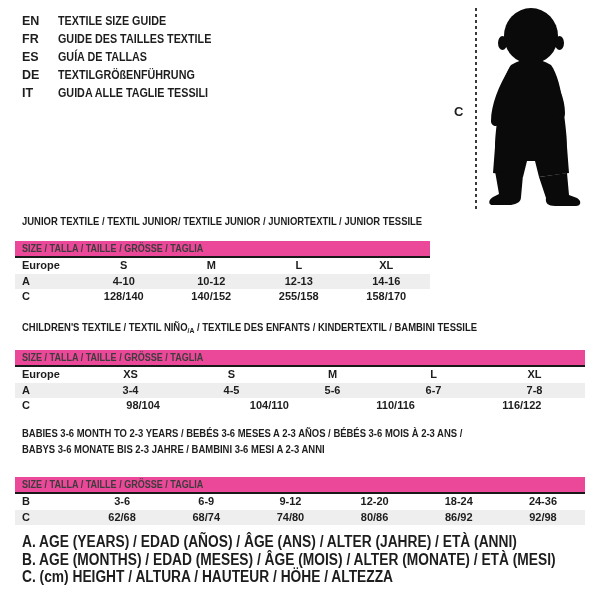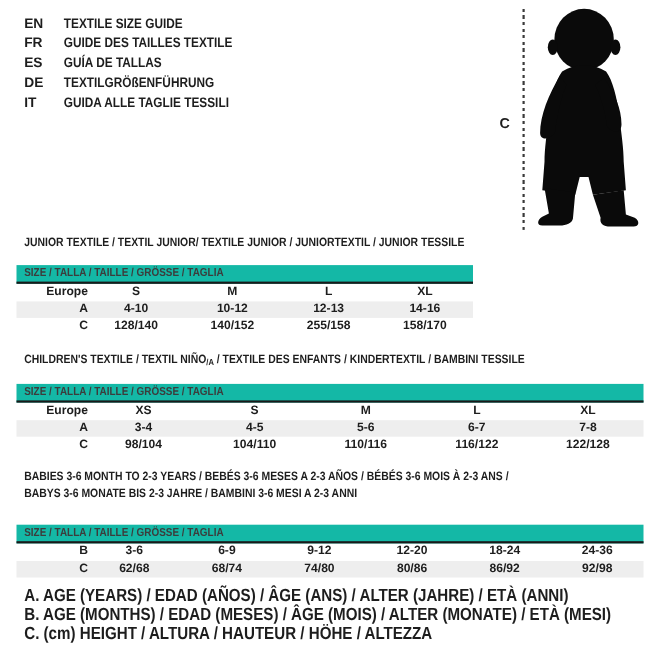--- a/index.html
+++ b/index.html
@@ -25,26 +25,26 @@
 
   
   .tsection{position:absolute;left:15px;}
   #t1{top:214px;width:415px;}
   #t2{top:320px;width:570px;}
   #t3{top:425px;width:570px;}
   .theading{padding-left:7px;font-size:11px;line-height:15px;margin-bottom:12px;}
   #t3 .theading{line-height:16px;margin-bottom:20px;}
   .subA{font-size:8px;vertical-align:-2px;}
   .sizebar{
-    height:15px;line-height:15px;background:#14b8a6;border-bottom:2px solid #191919;
+    height:15px;line-height:15px;background:#ec4899;border-bottom:2px solid #191919;
     padding-left:7px;font-size:10.5px;color:#3c3c3c;
   }
   .trow{display:flex;height:15.5px;line-height:15.5px;font-size:11px;}
   .trow.shaded{background:#eeeeee;}
-  .tlabel{width:65px;padding-left:7px;box-sizing:border-box;text-align:right;}
+  .tlabel{width:65px;padding-left:7px;box-sizing:border-box;}
   .tcell{flex:1;text-align:center;}
 
   
   .footnotes{position:absolute;left:22px;top:533px;font-size:16px;}
   .footnote-line{height:17.5px;line-height:17.5px;}
 </style>
 </head>
 <body>
 
 <div class="lang-block">
@@ -133,21 +133,20 @@
         <span class="tcell">5-6</span>
         <span class="tcell">6-7</span>
         <span class="tcell">7-8</span>
       </div>
       <div class="trow">
         <span class="tlabel">C</span>
         <span class="tcell">98/104</span>
         <span class="tcell">104/110</span>
         <span class="tcell">110/116</span>
         <span class="tcell">116/122</span>
-        <span class="tcell">122/128</span>
       </div>
     </div>
 </div>
 
 <div class="tsection" id="t3">
   <div class="theading">
     <span class="cond">BABIES 3-6 MONTH TO 2-3 YEARS / BEBÉS 3-6 MESES A 2-3 AÑOS / BÉBÉS 3-6 MOIS À 2-3 ANS /</span><br>
     <span class="cond">BABYS 3-6 MONATE BIS 2-3 JAHRE / BAMBINI 3-6 MESI A 2-3 ANNI</span>
   </div>
   <div class="sizebar">

